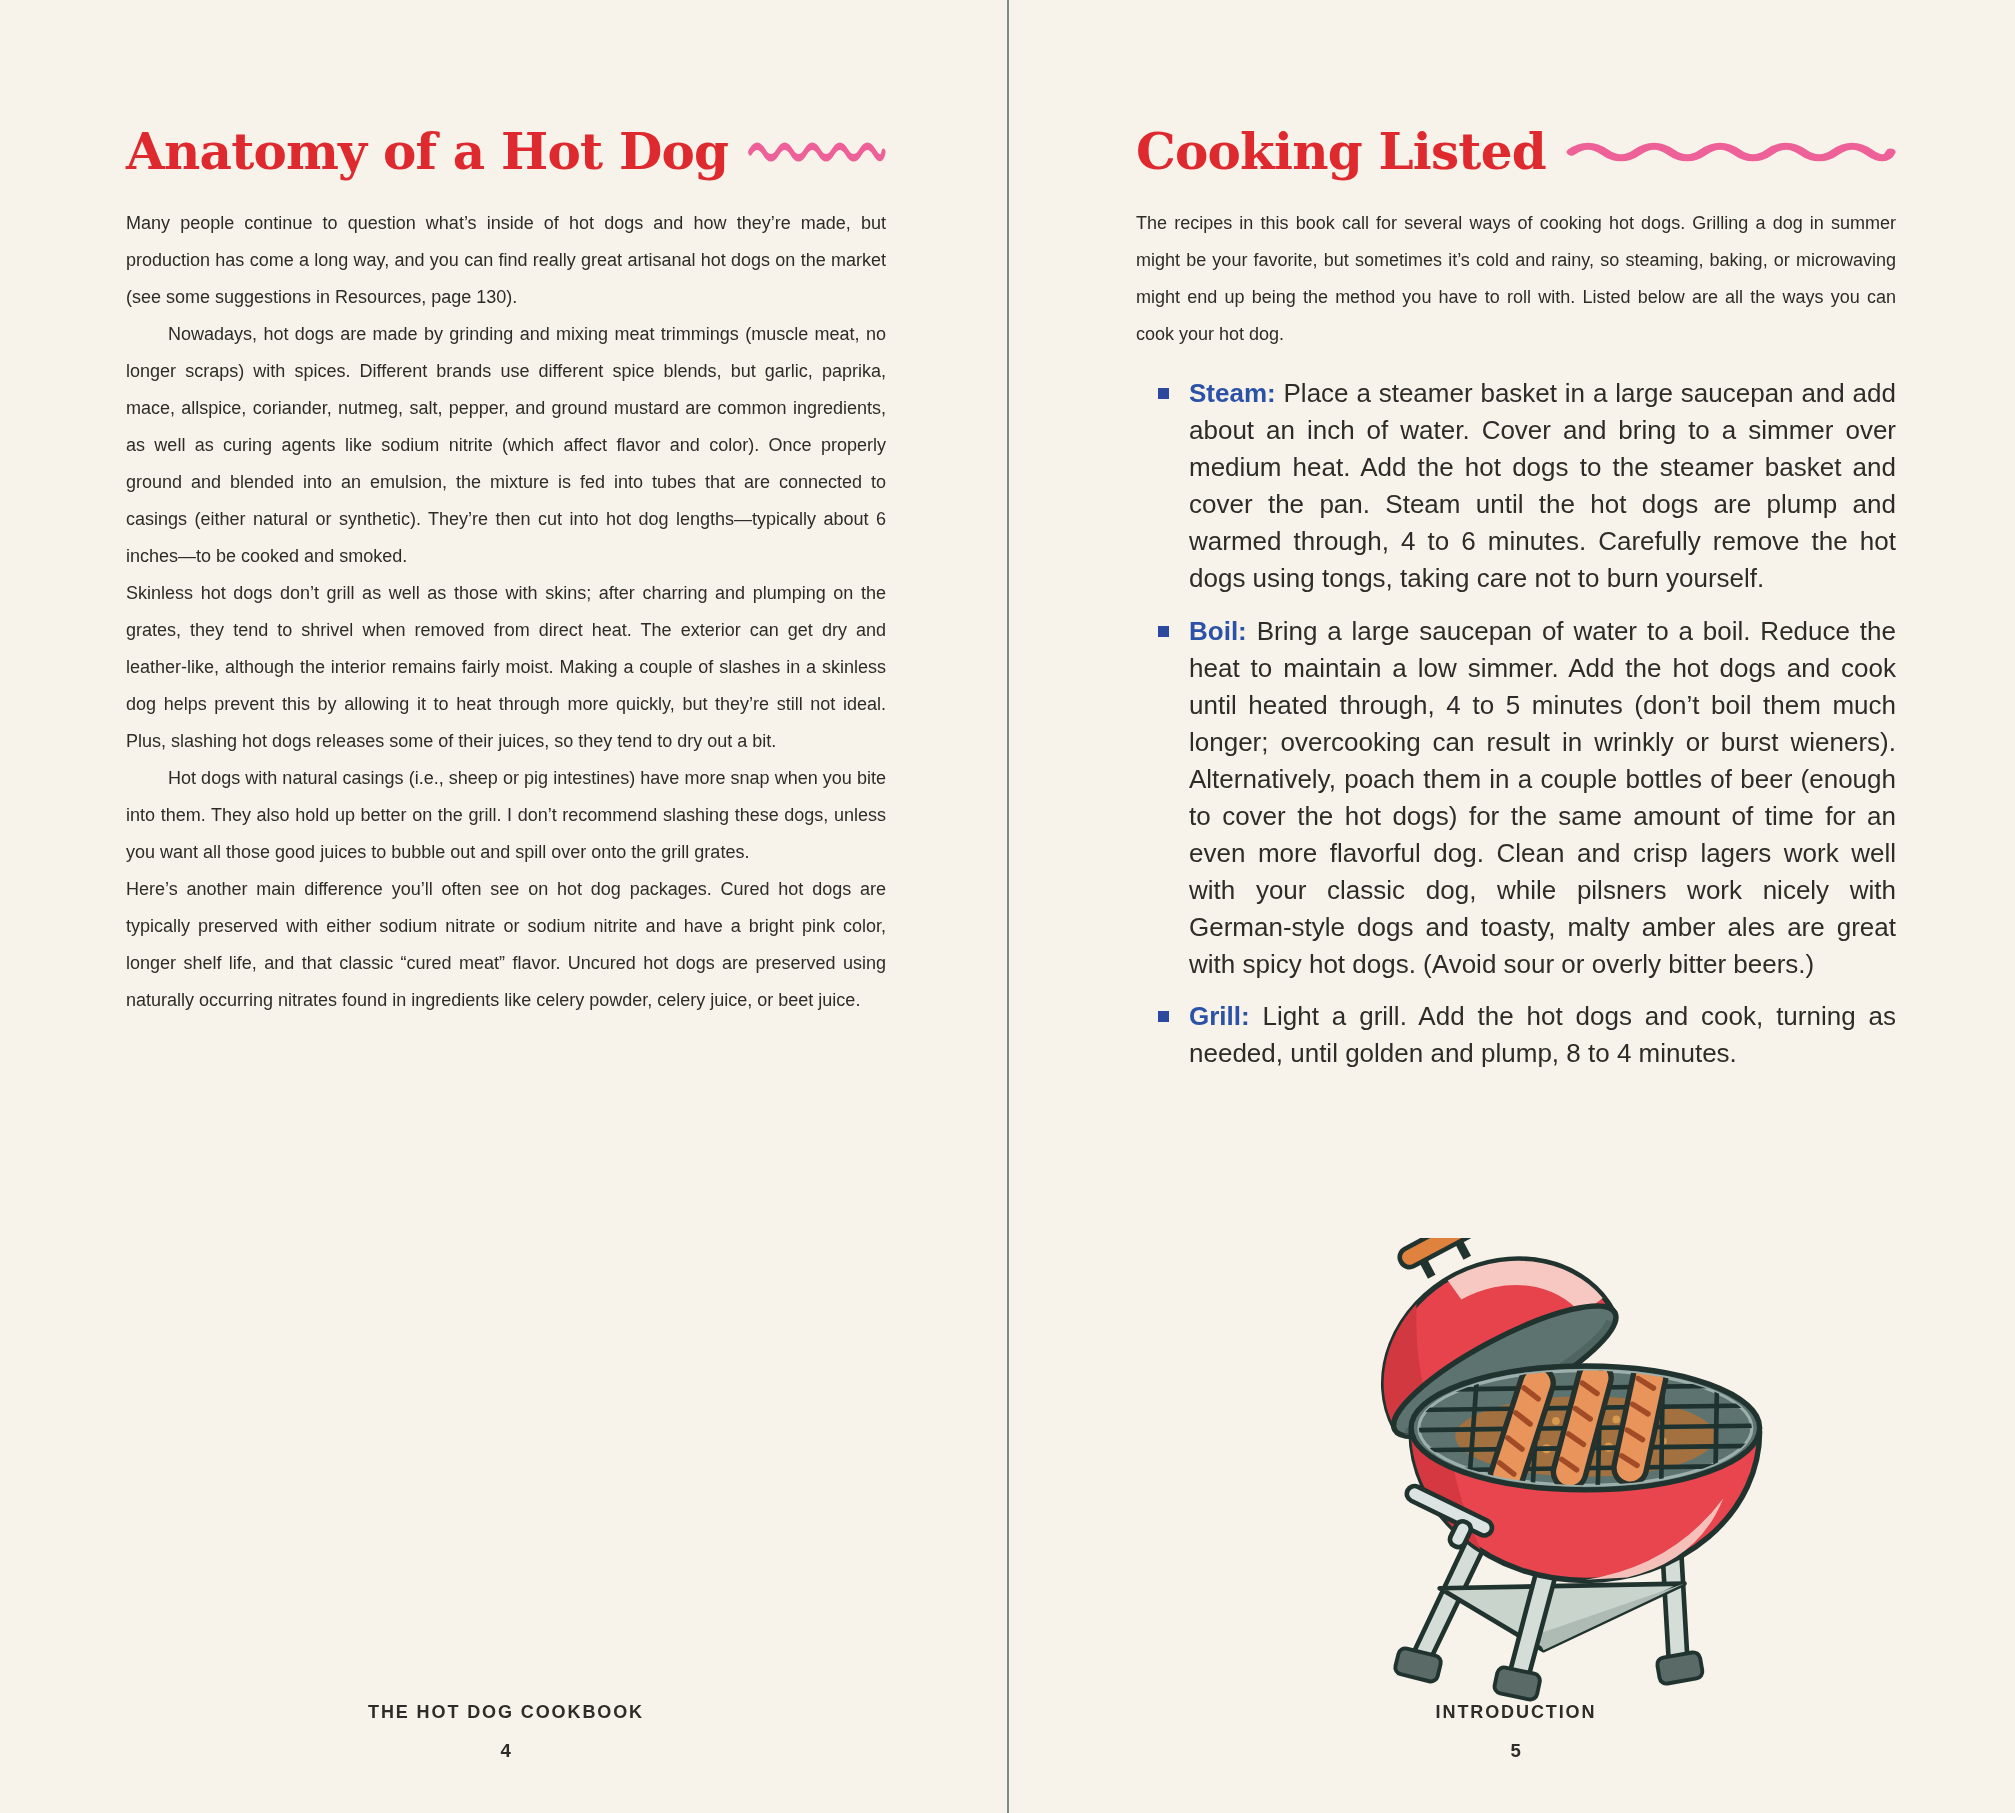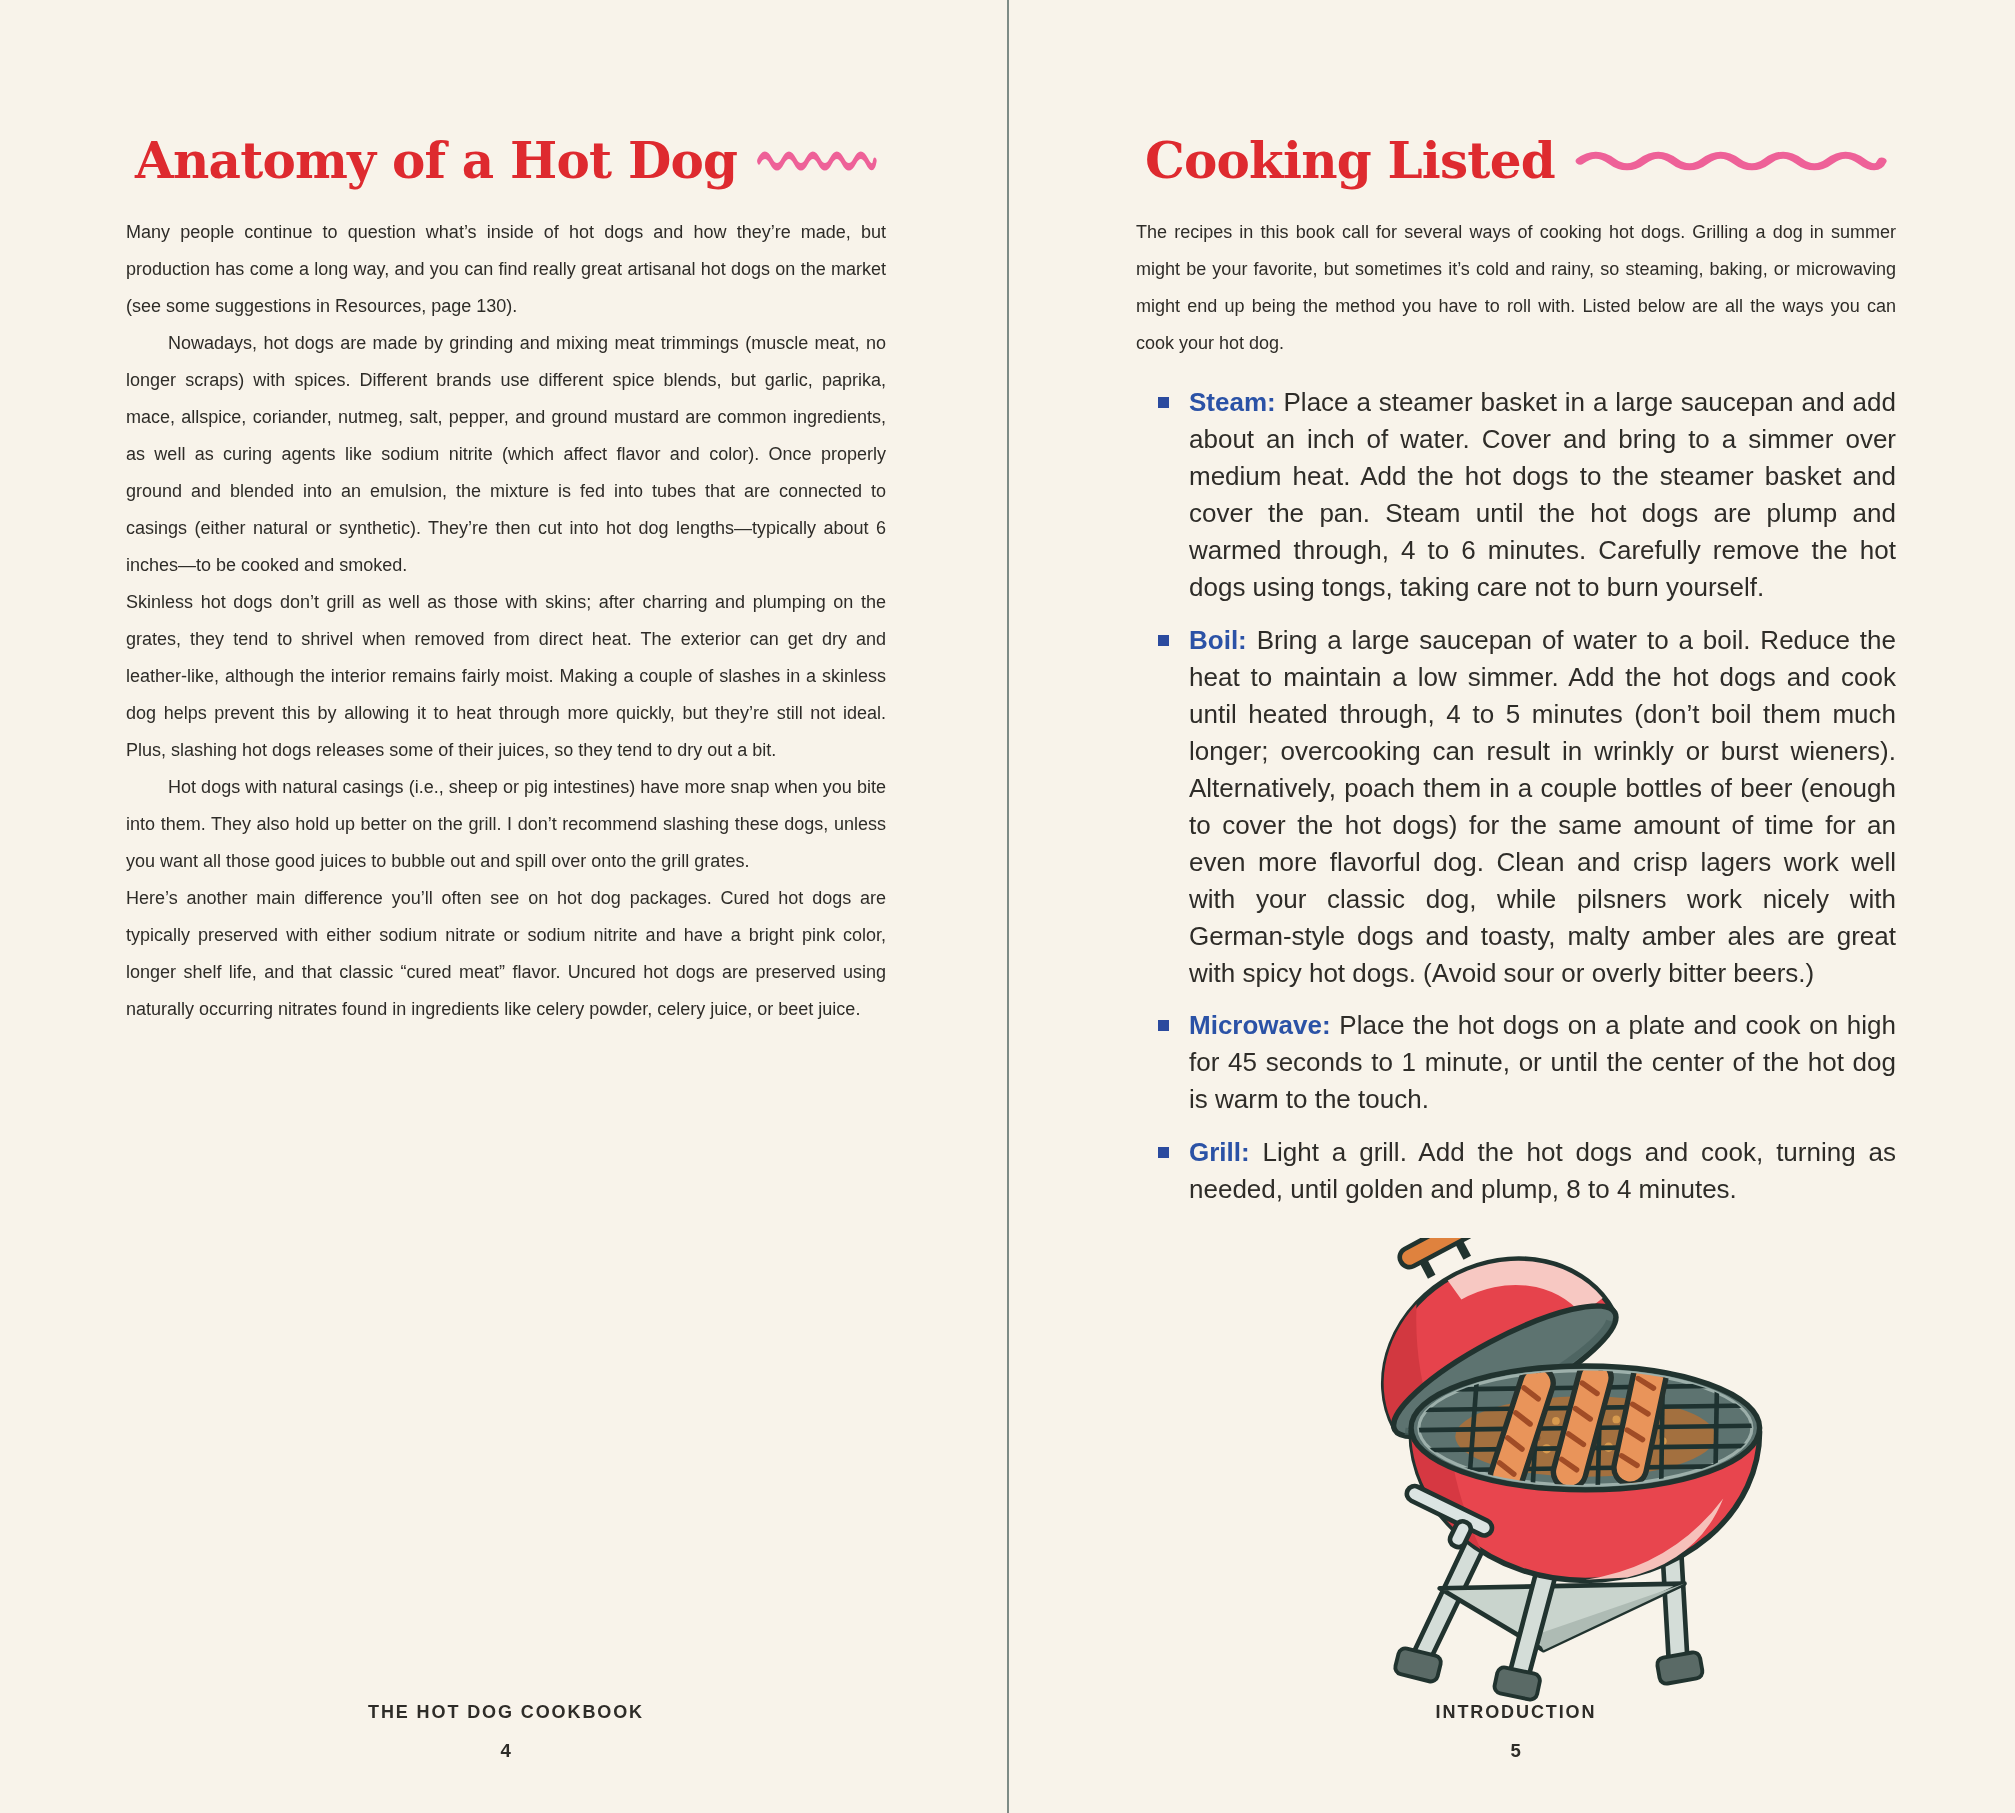--- a/index.html
+++ b/index.html
@@ -16,21 +16,21 @@
     position: absolute; left: 1007px; top: 0;
     width: 2.3px; height: 1814px;
     background: #7e8b86;
   }
 
   .page { position: absolute; top: 0; width: 760px; height: 1814px; }
   .page-left  { left: 126px; }
   .page-right { left: 1136px; }
 
   .page-heading {
-    margin: 9px; padding-top: 118px;
+    margin: 0; padding-top: 118px;
     display: flex; align-items: center; gap: 20px;
     font-family: "DejaVu Serif", serif;
     font-weight: 700; font-size: 50px; line-height: 67px;
     letter-spacing: -0.8px;
     color: #de2a2f;
     white-space: nowrap;
   }
   .squiggle { flex: 1 1 auto; min-width: 47px; height: 28px; }
 
   .sub-heading {
@@ -130,25 +130,20 @@
     <div class="methods">
       <div class="method">
         <span class="sq"></span>
         <span class="label">Steam:</span>
         <span class="text">Place a steamer basket in a large saucepan and add about an inch of water. Cover and bring to a simmer over medium heat. Add the hot dogs to the steamer basket and cover the pan. Steam until the hot dogs are plump and warmed through, 4 to 6 minutes. Carefully remove the hot dogs using tongs, taking care not to burn yourself.</span>
       </div>
       <div class="method">
         <span class="sq"></span>
         <span class="label">Boil:</span>
         <span class="text">Bring a large saucepan of water to a boil. Reduce the heat to maintain a low simmer. Add the hot dogs and cook until heated through, 4 to 5 minutes (don’t boil them much longer; overcooking can result in wrinkly or burst wieners). Alternatively, poach them in a couple bottles of beer (enough to cover the hot dogs) for the same amount of time for an even more flavorful dog. Clean and crisp lagers work well with your classic dog, while pilsners work nicely with German-style dogs and toasty, malty amber ales are great with spicy hot dogs. (Avoid sour or overly bitter beers.)</span>
-      </div>
-      <div class="method">
-        <span class="sq"></span>
-        <span class="label">Microwave:</span>
-        <span class="text">Place the hot dogs on a plate and cook on high for 45 seconds to 1 minute, or until the center of the hot dog is warm to the touch.</span>
       </div>
       <div class="method">
         <span class="sq"></span>
         <span class="label">Grill:</span>
         <span class="text">Light a grill. Add the hot dogs and cook, turning as needed, until golden and plump, 8 to 4 minutes.</span>
       </div>
     </div>
 
     <div class="grill-wrap">
       <svg viewBox="0 0 550 600" aria-hidden="true">

